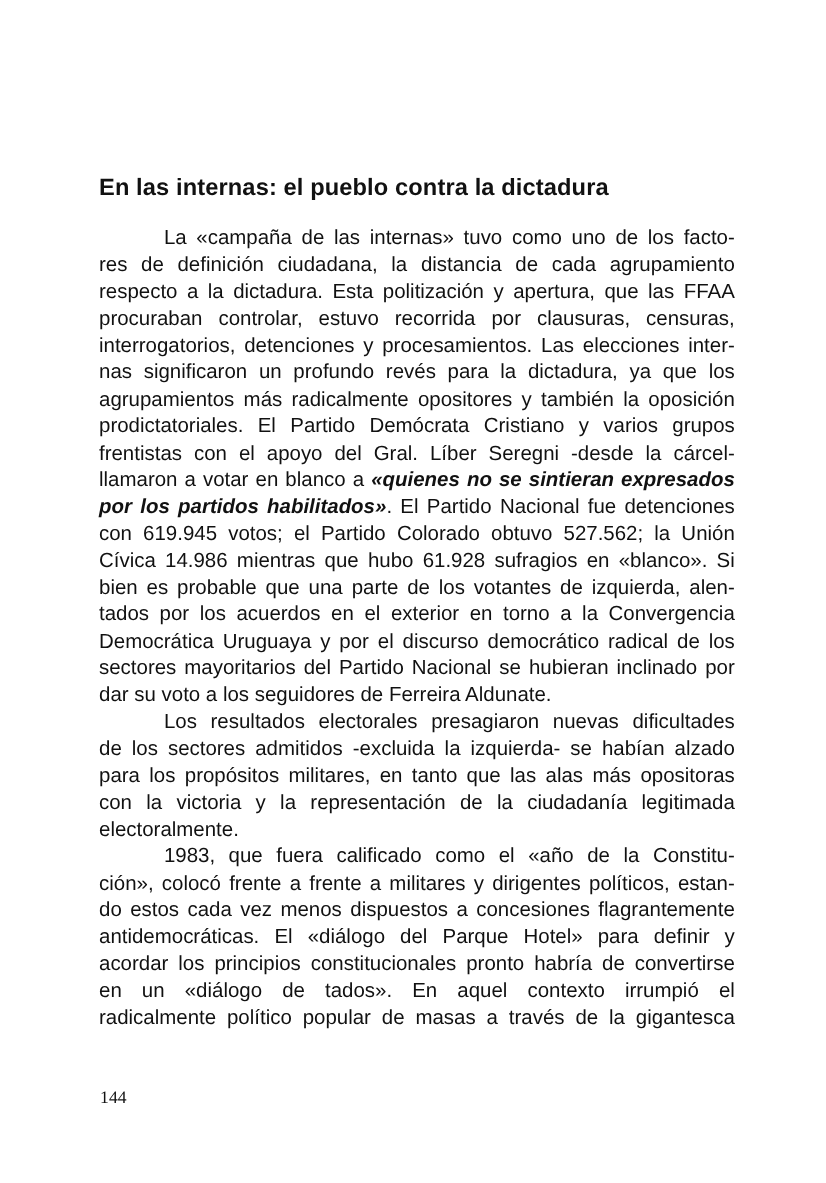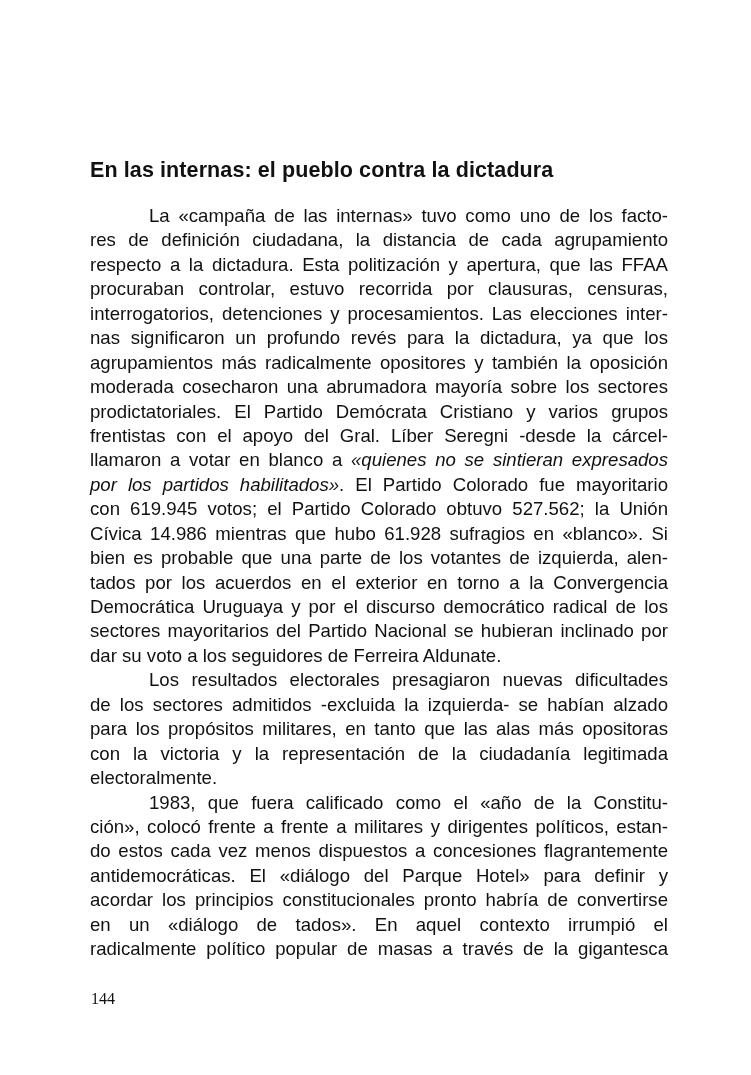--- a/index.html
+++ b/index.html
@@ -11,44 +11,43 @@
     font-size: 21.5px; letter-spacing: 0.1px; white-space: nowrap; margin: 0;
   }
   .body-text {
     position: absolute; left: 0; top: 204px; width: 578px;
     font-family: "Liberation Sans", sans-serif; font-size: 18.6px;
     line-height: 24.45px;
   }
   .line { display: block; height: 24.45px; white-space: nowrap; text-align: justify; text-align-last: justify; }
   .line.last { text-align-last: left; }
   .indent { padding-left: 59px; }
-  .bi { font-weight: normal; font-style: italic; }
+  .bi { font-weight: bold; font-style: italic; }
   .page-number {
     position: absolute; left: 91px; top: 990px;
     font-family: "Liberation Serif", serif; font-size: 16px;
   }
 </style>
 </head>
 <body>
 
 <div class="page">
   <h2 class="title">En las internas: el pueblo contra la dictadura</h2>
   <div class="body-text" id="body-text">
       <span class="line indent"><span>La </span><span class="b">«campaña de las internas»</span><span> tuvo como uno de los facto-</span></span>
       <span class="line"><span>res de definición ciudadana, la distancia de cada agrupamiento</span></span>
       <span class="line"><span>respecto a la dictadura. Esta politización y apertura, que las FFAA</span></span>
       <span class="line"><span>procuraban controlar, estuvo recorrida por clausuras, censuras,</span></span>
       <span class="line"><span>interrogatorios, detenciones y procesamientos. Las elecciones inter-</span></span>
       <span class="line"><span>nas significaron un profundo revés para la dictadura, ya que los</span></span>
       <span class="line"><span>agrupamientos más radicalmente opositores y también la oposición</span></span>
-      <span class="line"><span>moderada cosecharon una abrumadora mayoría sobre los sectores</span></span>
       <span class="line"><span>prodictatoriales. El Partido Demócrata Cristiano y varios grupos</span></span>
       <span class="line"><span>frentistas con el apoyo del Gral. Líber Seregni -desde la cárcel-</span></span>
       <span class="line"><span>llamaron a votar en blanco a </span><span class="bi">«quienes no se sintieran expresados</span></span>
-      <span class="line"><span class="bi">por los partidos habilitados»</span><span>. El Partido Colorado fue mayoritario</span></span>
+      <span class="line"><span class="bi">por los partidos habilitados»</span><span>. El Partido Nacional fue detenciones</span></span>
       <span class="line"><span>con 619.945 votos; el Partido Colorado obtuvo 527.562; la Unión</span></span>
       <span class="line"><span>Cívica 14.986 mientras que hubo 61.928 sufragios en </span><span class="b">«blanco»</span><span>. Si</span></span>
       <span class="line"><span>bien es probable que una parte de los votantes de izquierda, alen-</span></span>
       <span class="line"><span>tados por los acuerdos en el exterior en torno a la Convergencia</span></span>
       <span class="line"><span>Democrática Uruguaya y por el discurso democrático radical de los</span></span>
       <span class="line"><span>sectores mayoritarios del Partido Nacional se hubieran inclinado por</span></span>
       <span class="line last"><span>dar su voto a los seguidores de Ferreira Aldunate.</span></span>
       <span class="line indent"><span>Los resultados electorales presagiaron nuevas dificultades</span></span>
       <span class="line"><span>de los sectores admitidos -excluida la izquierda- se habían alzado</span></span>
       <span class="line"><span>para los propósitos militares, en tanto que las alas más opositoras</span></span>

